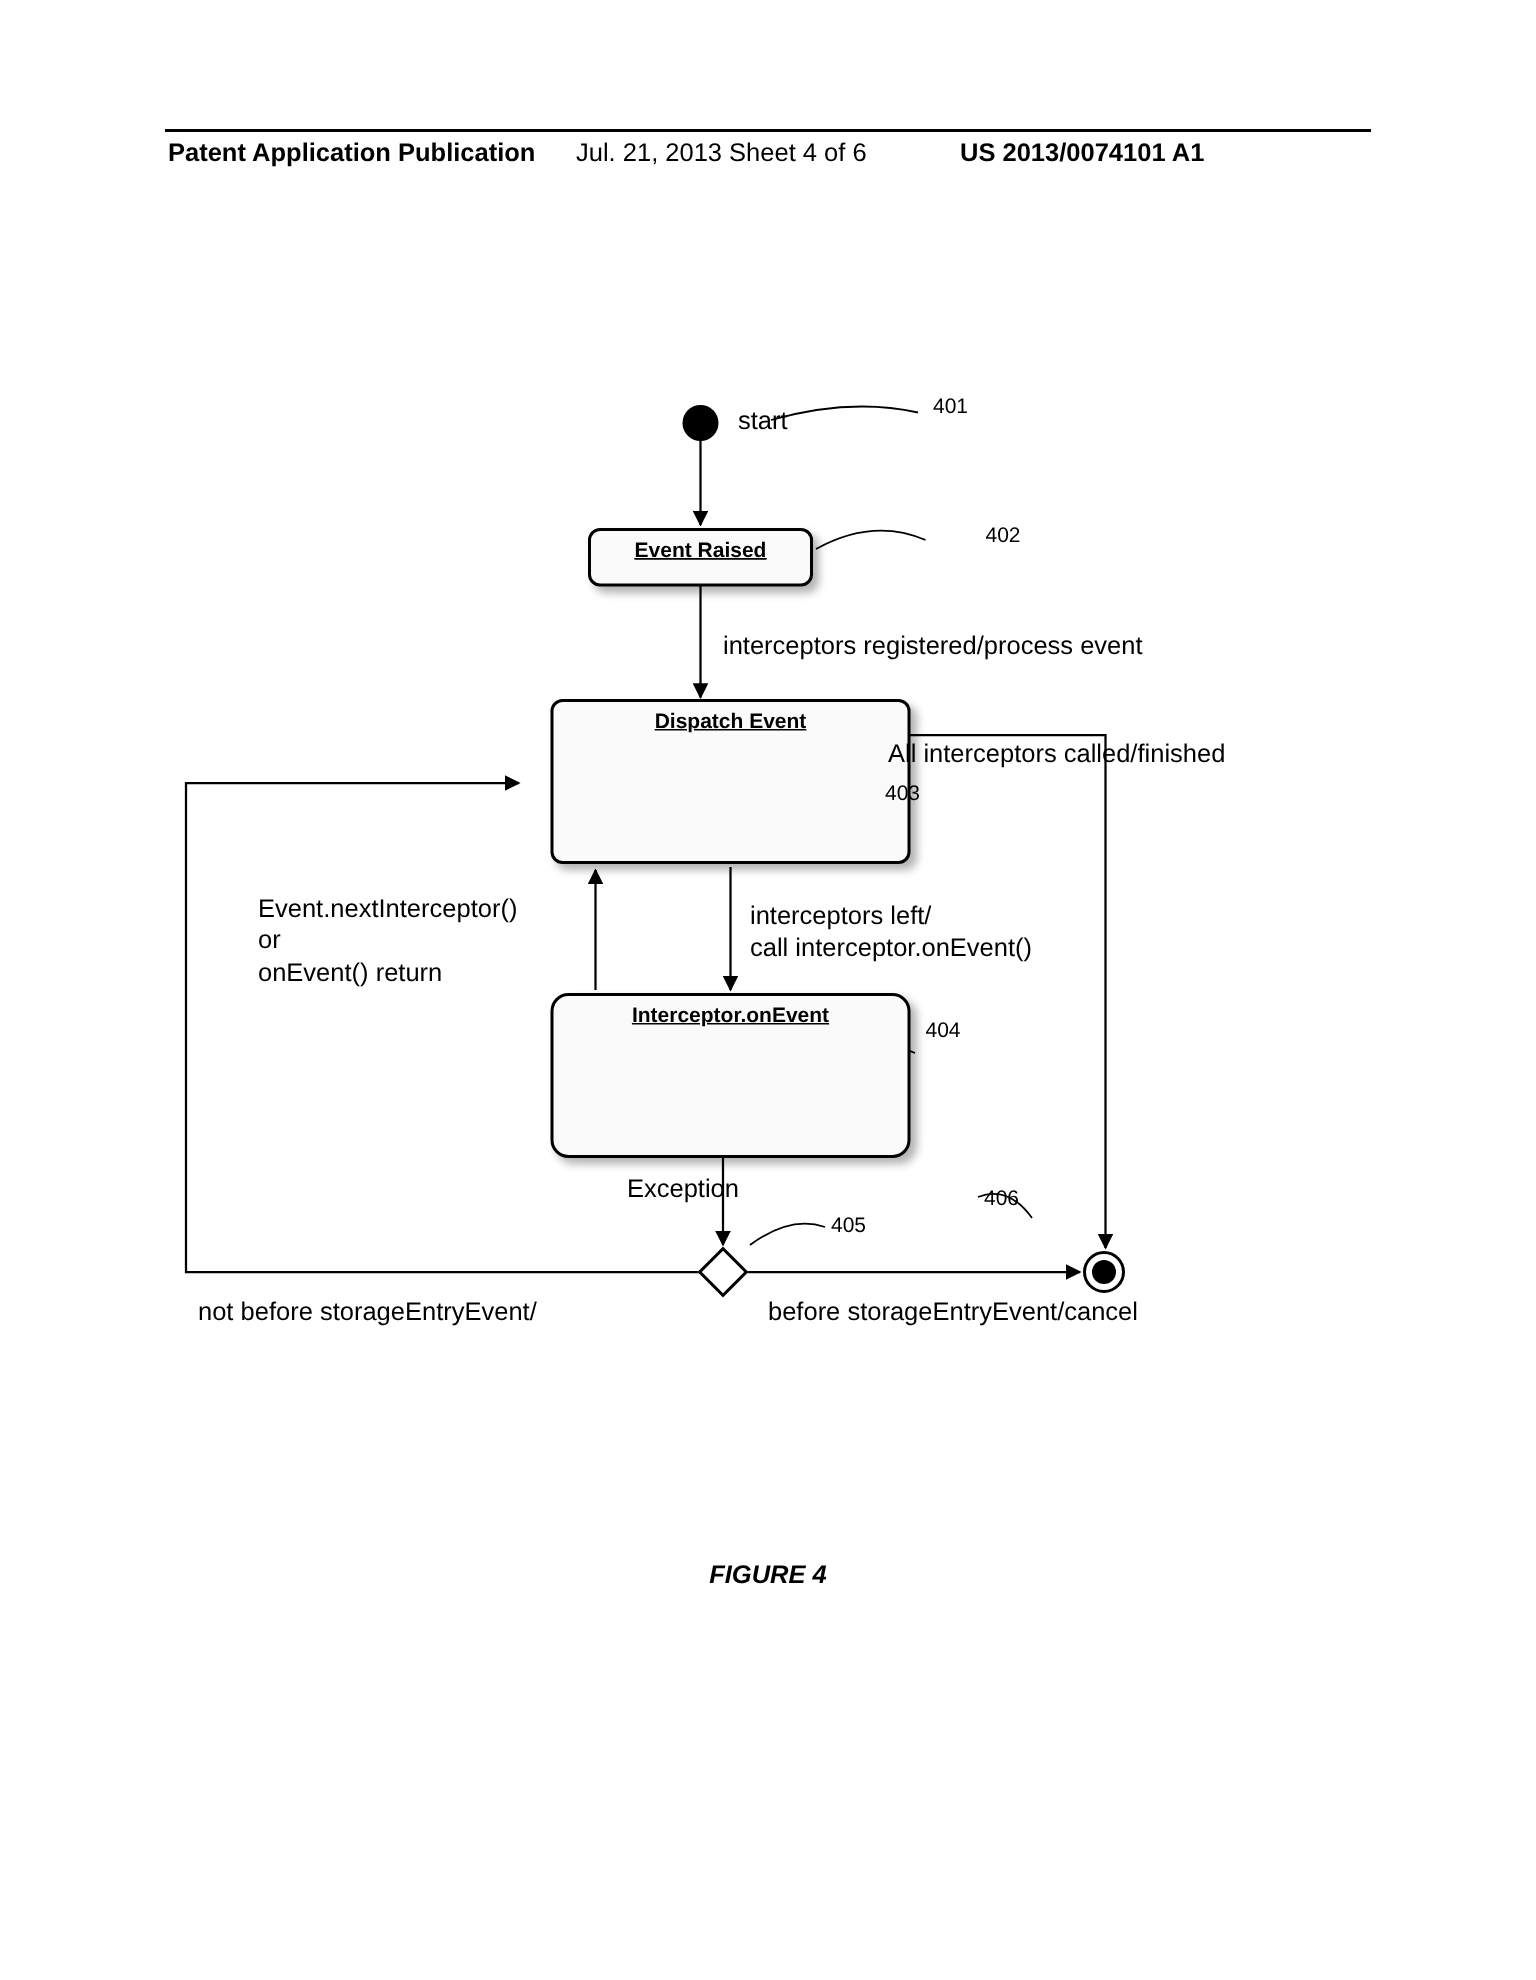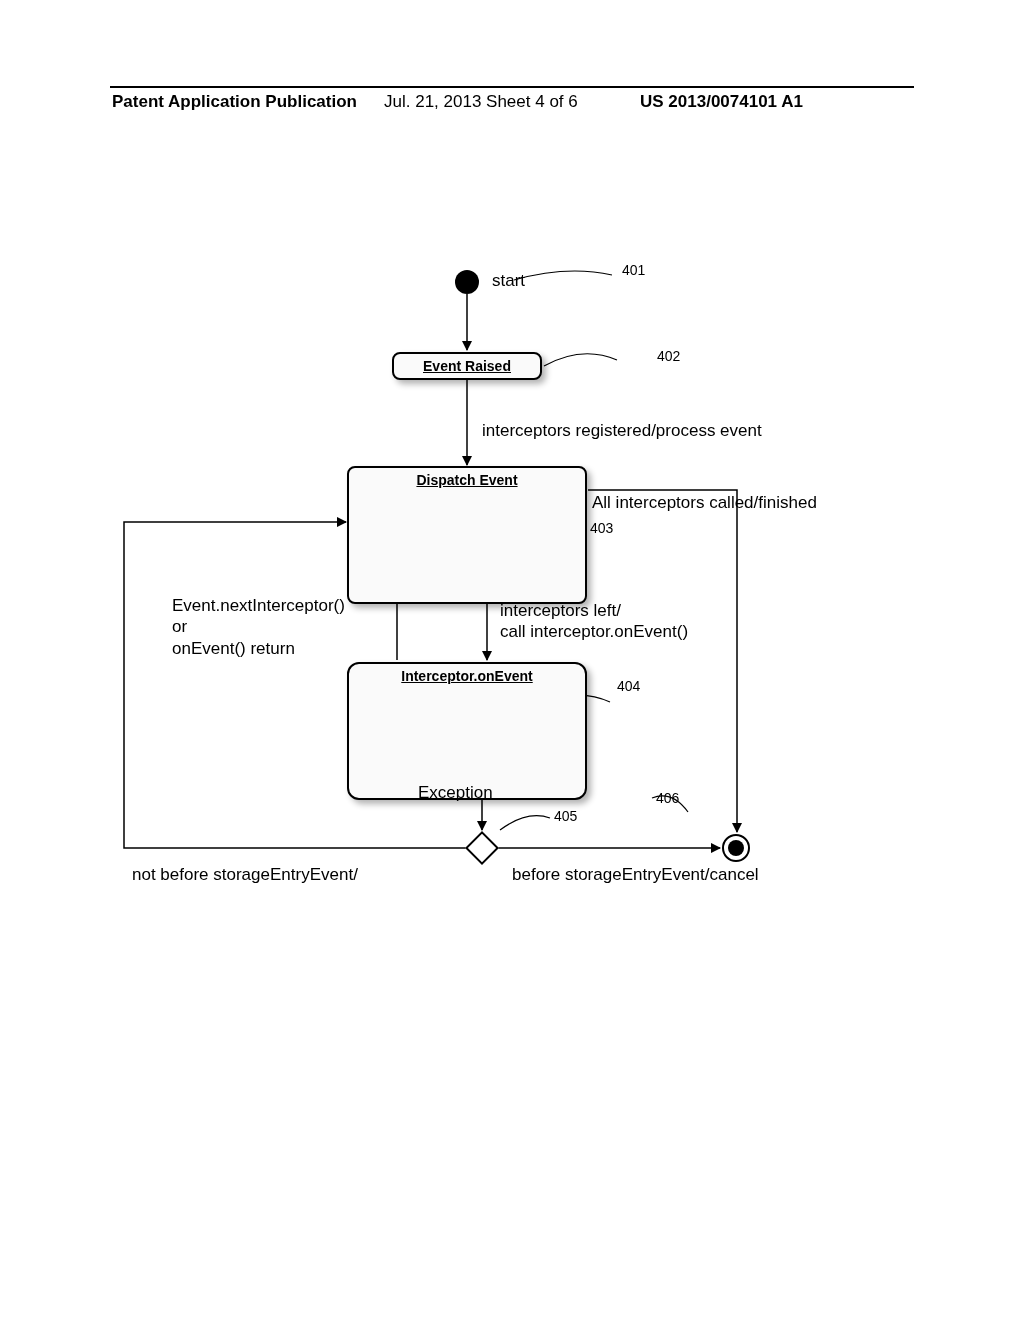--- a/index.html
+++ b/index.html
@@ -67,22 +67,22 @@
     display: flex; flex-direction: column;
     box-shadow: 4px 4px 6px rgba(0,0,0,0.3);
   }
   .state-title {
     text-align: center;
     font-weight: bold;
     text-decoration: underline;
     font-size: 14px;
     padding: 4px 12px;
   }
-  .state-small { width: 150px; height: 28px; text-decoration: underline; }
-  .state-large { width: 240px; height: 138px; }
+  .state-small { width: 150px; height: 39px; text-decoration: underline; }
+  .state-large { width: 240px; height: 110px; margin-left: 20px; }
 
   .diamond {
     width: 24px; height: 24px;
     border: 2px solid #000;
     transform: rotate(45deg);
     background: #fff;
   }
 
   .lbl { font-size: 17px; line-height: 1.25; }
   .lbl.center-text { text-align: left; }
@@ -182,13 +182,14 @@
     <div class="abs ref" style="left:442px; top:538px;">405</div>
 
     <div class="abs end-dot" style="left:610px; top:564px;"></div>
     <div class="abs ref" style="left:544px; top:520px;">406</div>
 
     <div class="abs lbl" style="left:400px; top:594px;">before storageEntryEvent/cancel</div>
     <div class="abs lbl" style="left:20px; top:594px;">not before storageEntryEvent/</div>
 
   </div>
 
+  <div class="fig-label">FIGURE 4</div>
 </div>
 
 </body></html>

